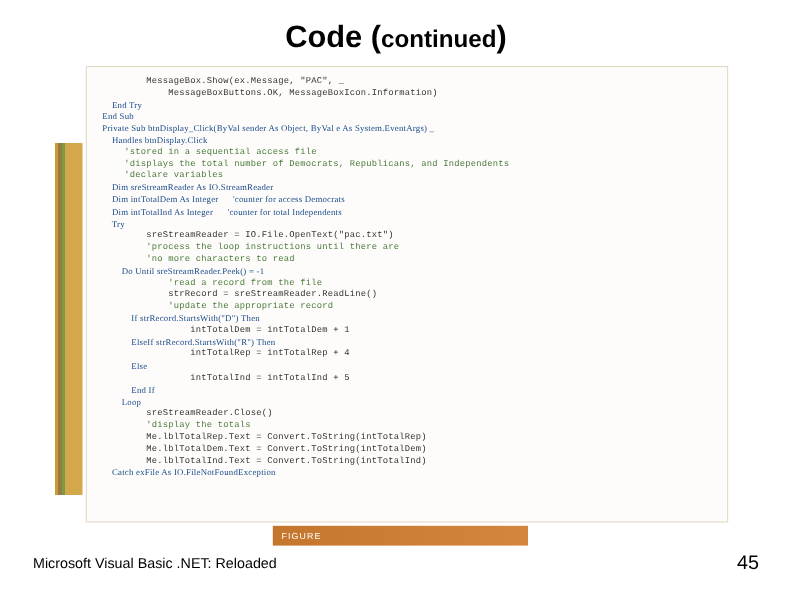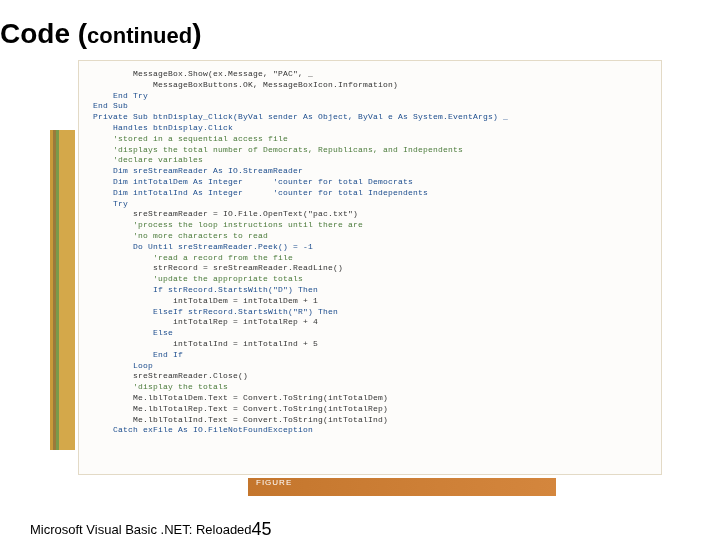--- a/index.html
+++ b/index.html
@@ -5,21 +5,21 @@
     * { margin: 0; padding: 0; box-sizing: border-box; }
     body {
       width: 720px;
       height: 540px;
       background: #fff;
       font-family: Arial, sans-serif;
       position: relative;
       overflow: hidden;
     }
     .title {
-      text-align: left;
+      text-align: center;
       font-size: 28px;
       padding-top: 18px;
       padding-bottom: 10px;
       font-family: Arial, sans-serif;
     }
     .title .word1 { }
     .title .word2 { font-size: 22px; }
     .code-container {
       background: #fdfcfa;
       margin: 0 58px 0 78px;
@@ -28,29 +28,30 @@
       height: 415px;
       overflow: hidden;
     }
     .code-line {
       font-family: "Courier New", monospace;
       font-size: 8px;
       line-height: 1.35;
       white-space: pre;
       letter-spacing: 0.2px;
     }
-    .kw { color: #1a4b8c; font-weight: normal; }
+    .kw { color: #1a4b8c; font-weight: normal; font-family: Liberation Serif, serif; }
     .cm { color: #4a7a3a; }
     .txt { color: #333; }
     .footer {
       position: absolute;
-      bottom: 0;
+      bottom: 18px;
       left: 30px;
       right: 30px;
       display: flex;
+      justify-content: space-between;
       align-items: center;
       font-size: 13px;
     }
     .footer-right { font-size: 18px; }
     .orange-band {
       position: absolute;
       width: 25px;
       height: 320px;
       background: linear-gradient(to right,
         #c89a3a 0%, #c89a3a 12%,
@@ -58,24 +59,25 @@
         #7a9a4a 24%, #7a9a4a 36%,
         #d4a84a 36%, #d4a84a 100%);
       left: 50px;
       top: 130px;
       z-index: -1;
     }
     .caption-band {
       position: absolute;
       bottom: 44px;
       left: 248px;
-      width: 308px;
+      width: 232px;
       height: 18px;
       background: linear-gradient(to right, #c4762d, #d4863d);
       display: flex;
+      align-items: center;
       padding-left: 8px;
     }
     .caption-text {
       color: #fff;
       font-family: Arial, sans-serif;
       font-size: 8px;
       letter-spacing: 1px;
     }
   </style>
 </head>
@@ -95,46 +97,46 @@
     <div class="code-line txt"></div>
     <div class="code-line kw">End Sub</div>
     <div class="code-line txt"></div>
     <div class="code-line kw">Private Sub btnDisplay_Click(ByVal sender As Object, ByVal e As System.EventArgs) _</div>
     <div class="code-line kw">    Handles btnDisplay.Click</div>
     <div class="code-line cm">    'stored in a sequential access file</div>
     <div class="code-line cm">    'displays the total number of Democrats, Republicans, and Independents</div>
     <div class="code-line txt"></div>
     <div class="code-line cm">    'declare variables</div>
     <div class="code-line kw">    Dim sreStreamReader As IO.StreamReader</div>
-    <div class="code-line kw">    Dim intTotalDem As Integer      'counter for total Democrats</div>
+    <div class="code-line kw">    Dim intTotalDem As Integer      'counter for access Democrats</div>
     <div class="code-line kw">    Dim intTotalInd As Integer      'counter for total Independents</div>
     <div class="code-line kw">    Try</div>
     <div class="code-line txt">        sreStreamReader = IO.File.OpenText("pac.txt")</div>
     <div class="code-line txt"></div>
     <div class="code-line cm">        'process the loop instructions until there are</div>
     <div class="code-line cm">        'no more characters to read</div>
     <div class="code-line kw">        Do Until sreStreamReader.Peek() = -1</div>
     <div class="code-line cm">            'read a record from the file</div>
     <div class="code-line txt">            strRecord = sreStreamReader.ReadLine()</div>
     <div class="code-line txt"></div>
-    <div class="code-line cm">            'update the appropriate totals</div>
+    <div class="code-line cm">            'update the appropriate record</div>
     <div class="code-line kw">            If strRecord.StartsWith("D") Then</div>
     <div class="code-line txt">                intTotalDem = intTotalDem + 1</div>
     <div class="code-line kw">            ElseIf strRecord.StartsWith("R") Then</div>
     <div class="code-line txt">                intTotalRep = intTotalRep + 4</div>
     <div class="code-line kw">            Else</div>
     <div class="code-line txt">                intTotalInd = intTotalInd + 5</div>
     <div class="code-line kw">            End If</div>
     <div class="code-line kw">        Loop</div>
     <div class="code-line txt"></div>
     <div class="code-line txt">        sreStreamReader.Close()</div>
     <div class="code-line txt"></div>
     <div class="code-line cm">        'display the totals</div>
+    <div class="code-line txt">        Me.lblTotalRep.Text = Convert.ToString(intTotalRep)</div>
     <div class="code-line txt">        Me.lblTotalDem.Text = Convert.ToString(intTotalDem)</div>
-    <div class="code-line txt">        Me.lblTotalRep.Text = Convert.ToString(intTotalRep)</div>
     <div class="code-line txt">        Me.lblTotalInd.Text = Convert.ToString(intTotalInd)</div>
     <div class="code-line txt"></div>
     <div class="code-line kw">    Catch exFile As IO.FileNotFoundException</div>
     <div class="code-line txt"></div>
     <div class="code-line txt"></div>
   </div>
 
 <div class="caption-band">
   <span class="caption-text">FIGURE</span>
 </div>

